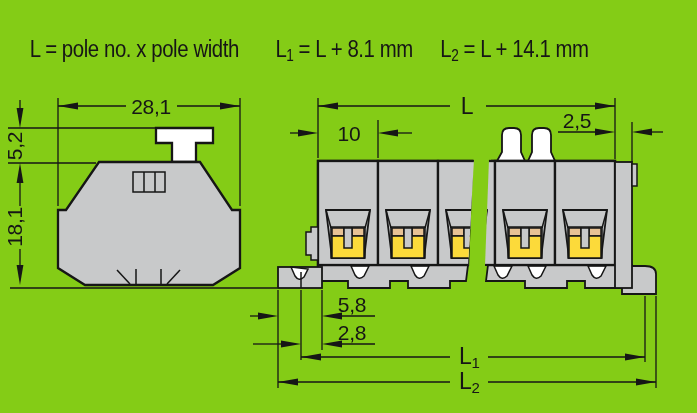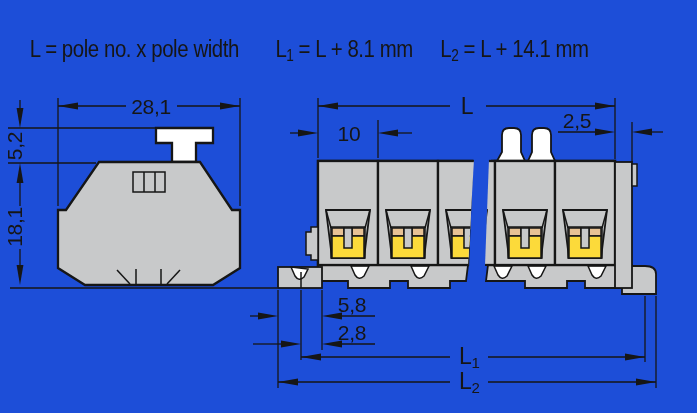--- a/index.html
+++ b/index.html
@@ -1,16 +1,16 @@
 <!DOCTYPE html>
 <html><head>
 <meta charset="utf-8">
 <style>
   html,body{margin:0;padding:0;background:#ffffff;}
-  .canvas{position:relative;width:697px;height:413px;background:#1d4ed8;overflow:hidden;
+  .canvas{position:relative;width:697px;height:413px;background:#84cc16;overflow:hidden;
           font-family:"Liberation Sans",sans-serif;}
   svg{display:block;}
   svg text{font-family:"Liberation Sans",sans-serif;}
   .htxt{font-size:24px;fill:#161616;letter-spacing:-0.5px;}
   .hsub{font-size:16px;}
   .dtxt{font-size:21px;fill:#161616;letter-spacing:-0.3px;}
   .big{font-size:23px;}
   .subd{font-size:15px;}
   .s23{stroke:#161616;stroke-width:2.3;stroke-linejoin:miter;}
   .s18{stroke:#161616;stroke-width:1.8;stroke-linejoin:miter;}

